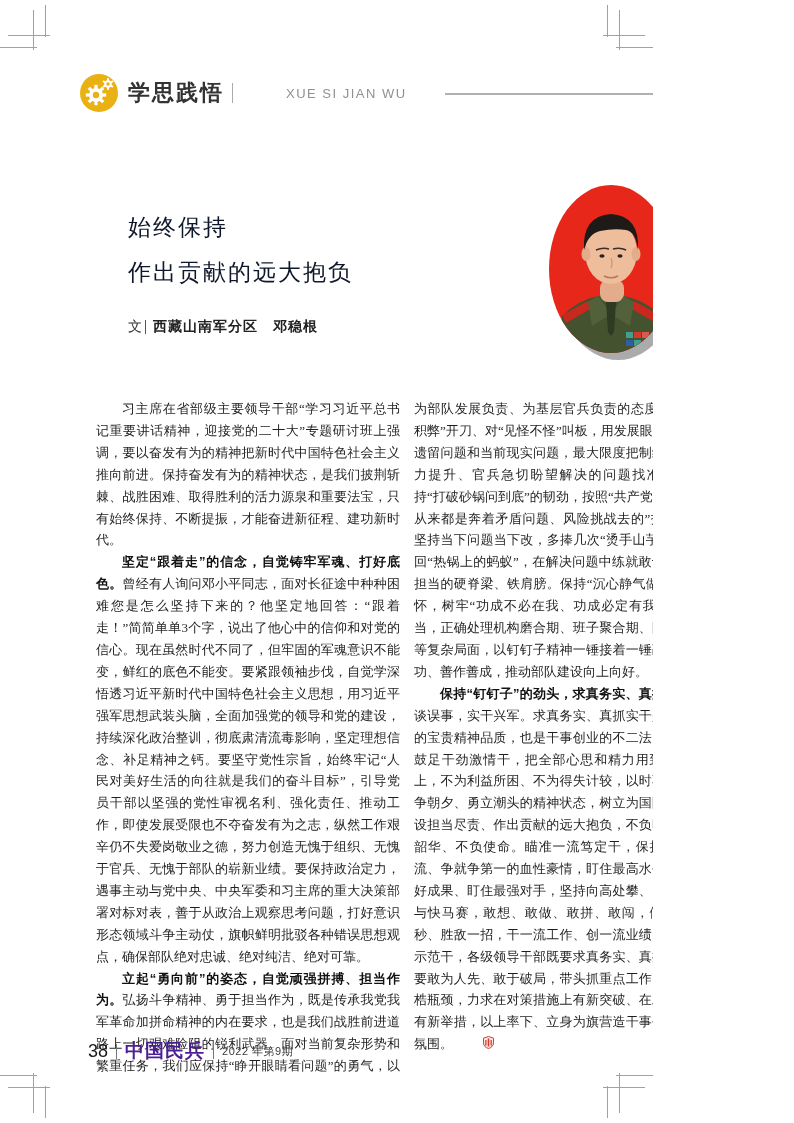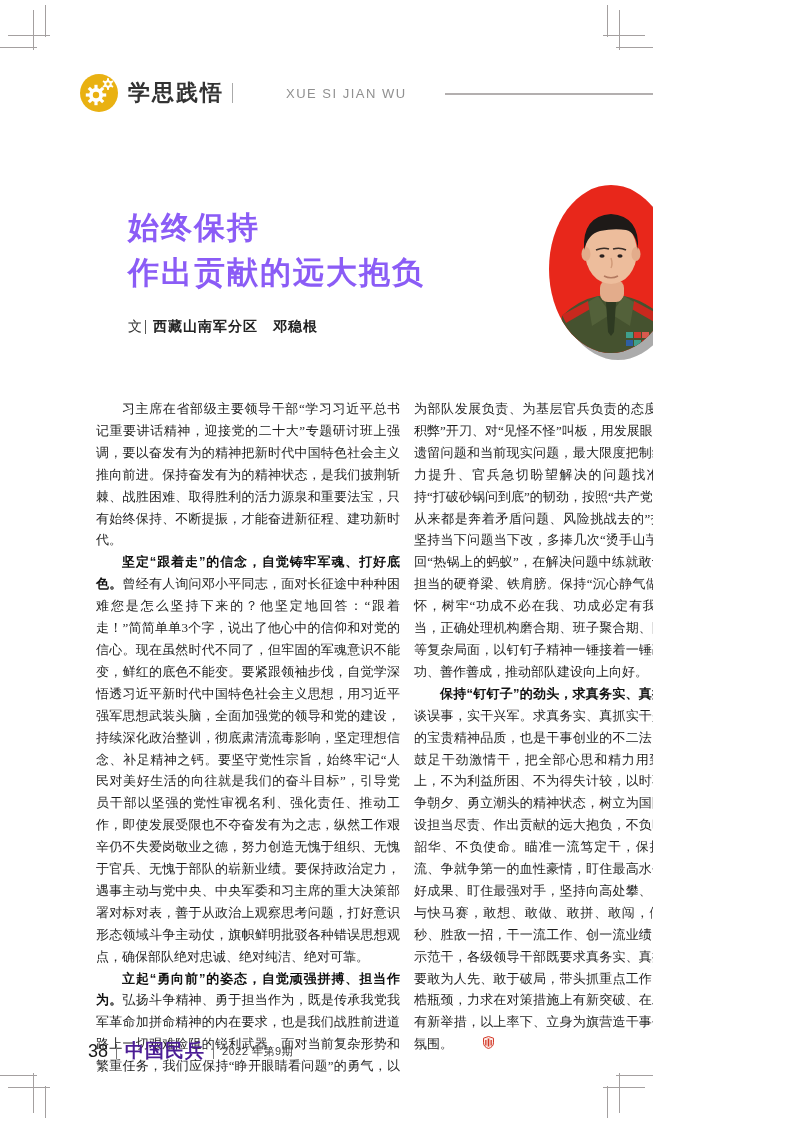--- a/index.html
+++ b/index.html
@@ -31,21 +31,21 @@
   .header-sep{width:1px;height:20px;background:#aaa;margin:0 10px 0 8px;}
   .header-en{
     font-family:"Liberation Sans", sans-serif;
     font-size:13px;color:#909090;letter-spacing:1.5px;margin-left:43px;
   }
   .header-rule{position:absolute;left:445px;top:93px;width:313px;height:2px;background:#b3afaf;}
   
   .title{
     position:absolute;left:128px;top:205px;
     font-family:"Liberation Sans", sans-serif;
-    font-weight:bold;font-size:31px;line-height:45px;color:#8b5cf6;letter-spacing:2px;
+    font-weight:normal;font-size:23px;line-height:45px;color:#0f172a;letter-spacing:2px;
   }
   .byline{
     position:absolute;left:128px;top:318px;
     font-size:14px;color:#222;display:flex;align-items:center;
   }
   .byline-prefix{font-family:"Liberation Serif", serif;color:#333;}
   .byline-sep{width:1px;height:14px;background:#555;margin:0 7px 0 3px;}
   .byline-author{font-family:"Liberation Sans", sans-serif;font-weight:bold;color:#222;letter-spacing:1px;text-align:right;}
   
   .portrait{position:absolute;left:548px;top:184px;width:132px;height:178px;}

